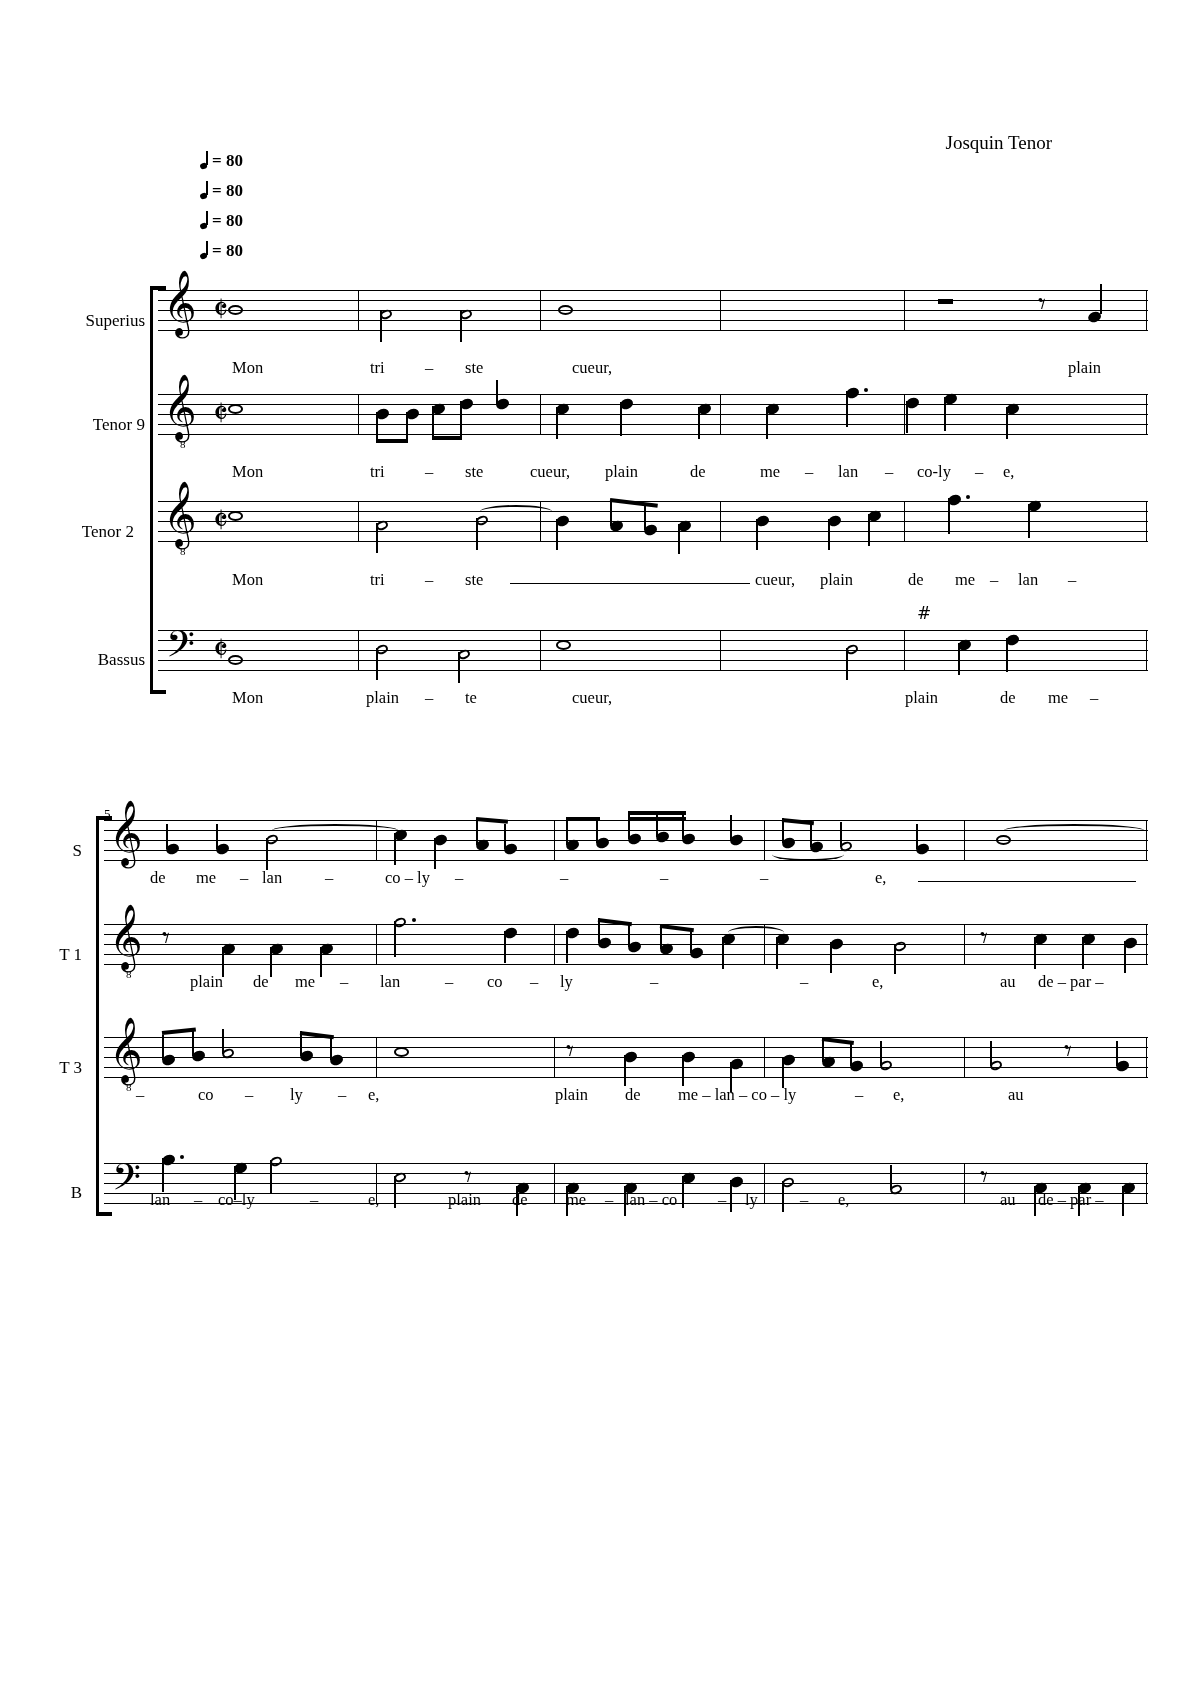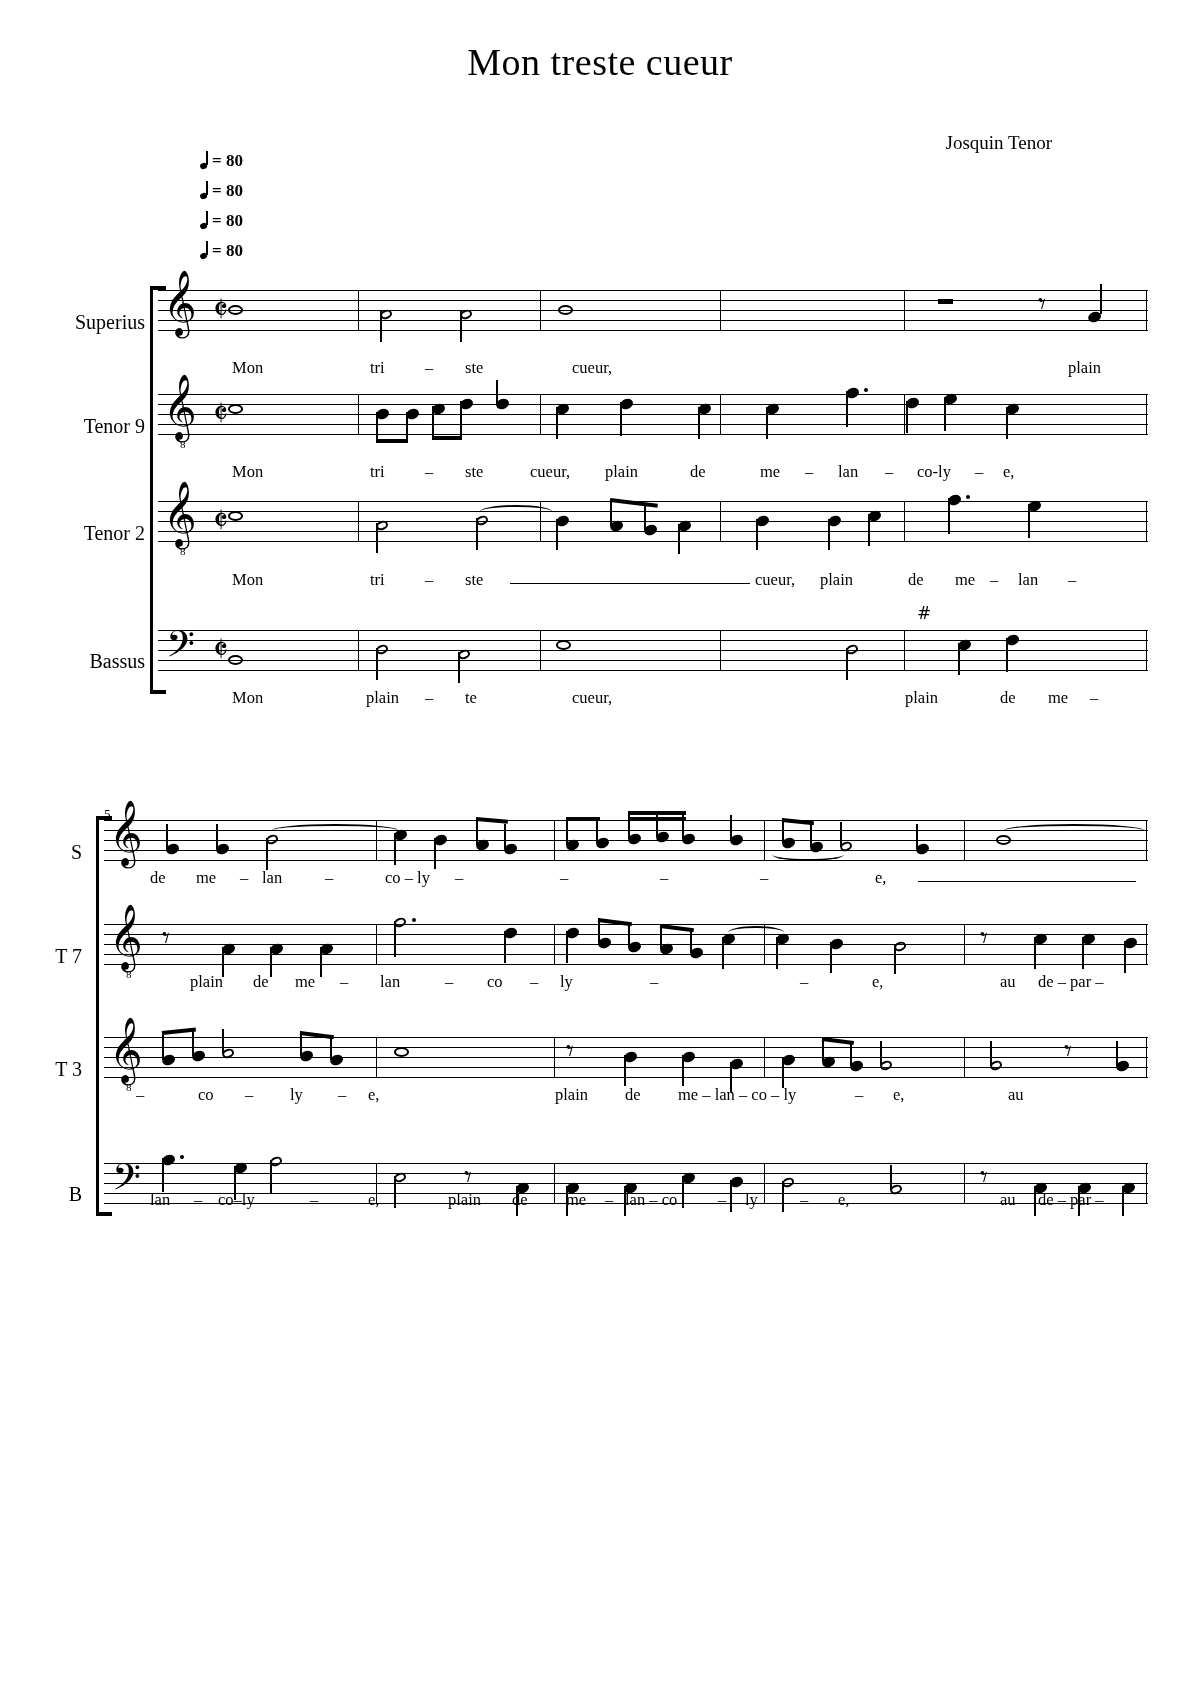--- a/index.html
+++ b/index.html
@@ -104,21 +104,21 @@
     background: #000;
   }
   .brace-line {
     position: absolute;
     width: 1.6px;
     background: #000;
   }
 
   .label {
     position: absolute;
-    font-size: 20px;
+    font-size: 17px;
     font-family: "Liberation Serif", serif;
     text-align: right;
     white-space: nowrap;
   }
 
   
   .clef {
     position: absolute;
     font-family: "DejaVu Sans", sans-serif;
     line-height: 1;
@@ -224,21 +224,20 @@
     position: absolute;
     height: 1.3px;
     background: #000;
   }
 </style>
 </head>
 <body>
 
 <div class="page">
 
-  <div class="title">Mon treste cueur</div>
   <div class="composer">Josquin Tenor</div>
 
   <div class="tempo" style="top:151px; left:200px;">
     <span class="notehead"></span><span>= 80</span>
   </div>
   <div class="tempo" style="top:181px; left:200px;">
     <span class="notehead"></span><span>= 80</span>
   </div>
   <div class="tempo" style="top:211px; left:200px;">
     <span class="notehead"></span><span>= 80</span>
@@ -387,21 +386,21 @@
     <div class="lyric" style="top:462px; left:605px;">plain</div>
     <div class="lyric" style="top:462px; left:690px;">de</div>
     <div class="lyric" style="top:462px; left:760px;">me</div>
     <div class="lyric" style="top:462px; left:805px;">–</div>
     <div class="lyric" style="top:462px; left:838px;">lan</div>
     <div class="lyric" style="top:462px; left:885px;">–</div>
     <div class="lyric" style="top:462px; left:917px;">co-ly</div>
     <div class="lyric" style="top:462px; left:975px;">–</div>
     <div class="lyric" style="top:462px; left:1003px;">e,</div>
 
-    <div class="label" style="top:522px; left:55px; width:90px;">Tenor 2</div>
+    <div class="label" style="top:522px; left:44px; width:90px;">Tenor 2</div>
     <div class="staff" style="top:501px; left:158px; width:990px;">
       <div class="line"></div>
         <div class="line"></div>
         <div class="line"></div>
         <div class="line"></div>
         <div class="line"></div>
       <div class="clef clef-g" style="left:5px; top:-16px;">𝄞</div>
       <div class="clef-8" style="left:22px; top:44px;">8</div>
       <div class="meter" style="left:55px; top:2px;">𝄵</div>
       <div class="barline" style="left:200px;"></div>
@@ -641,21 +640,21 @@
     <div class="lyric" style="top:868px; left:262px;">lan</div>
     <div class="lyric" style="top:868px; left:325px;">–</div>
     <div class="lyric" style="top:868px; left:385px;">co – ly</div>
     <div class="lyric" style="top:868px; left:455px;">–</div>
     <div class="lyric" style="top:868px; left:560px;">–</div>
     <div class="lyric" style="top:868px; left:660px;">–</div>
     <div class="lyric" style="top:868px; left:760px;">–</div>
     <div class="lyric" style="top:868px; left:875px;">e,</div>
     <div class="extline" style="top:881px; left:918px; width:218px;"></div>
 
-    <div class="label" style="top:945px; left:40px; width:42px;">T 7</div>
+    <div class="label" style="top:945px; left:40px; width:42px;">T 1</div>
     <div class="staff" style="top:924px; left:104px; width:1044px;">
       <div class="line"></div>
         <div class="line"></div>
         <div class="line"></div>
         <div class="line"></div>
         <div class="line"></div>
       <div class="clef clef-g" style="left:5px; top:-16px;">𝄞</div>
       <div class="clef-8" style="left:22px; top:44px;">8</div>
       <div class="barline" style="left:272px;"></div>
       <div class="barline" style="left:450px;"></div>

